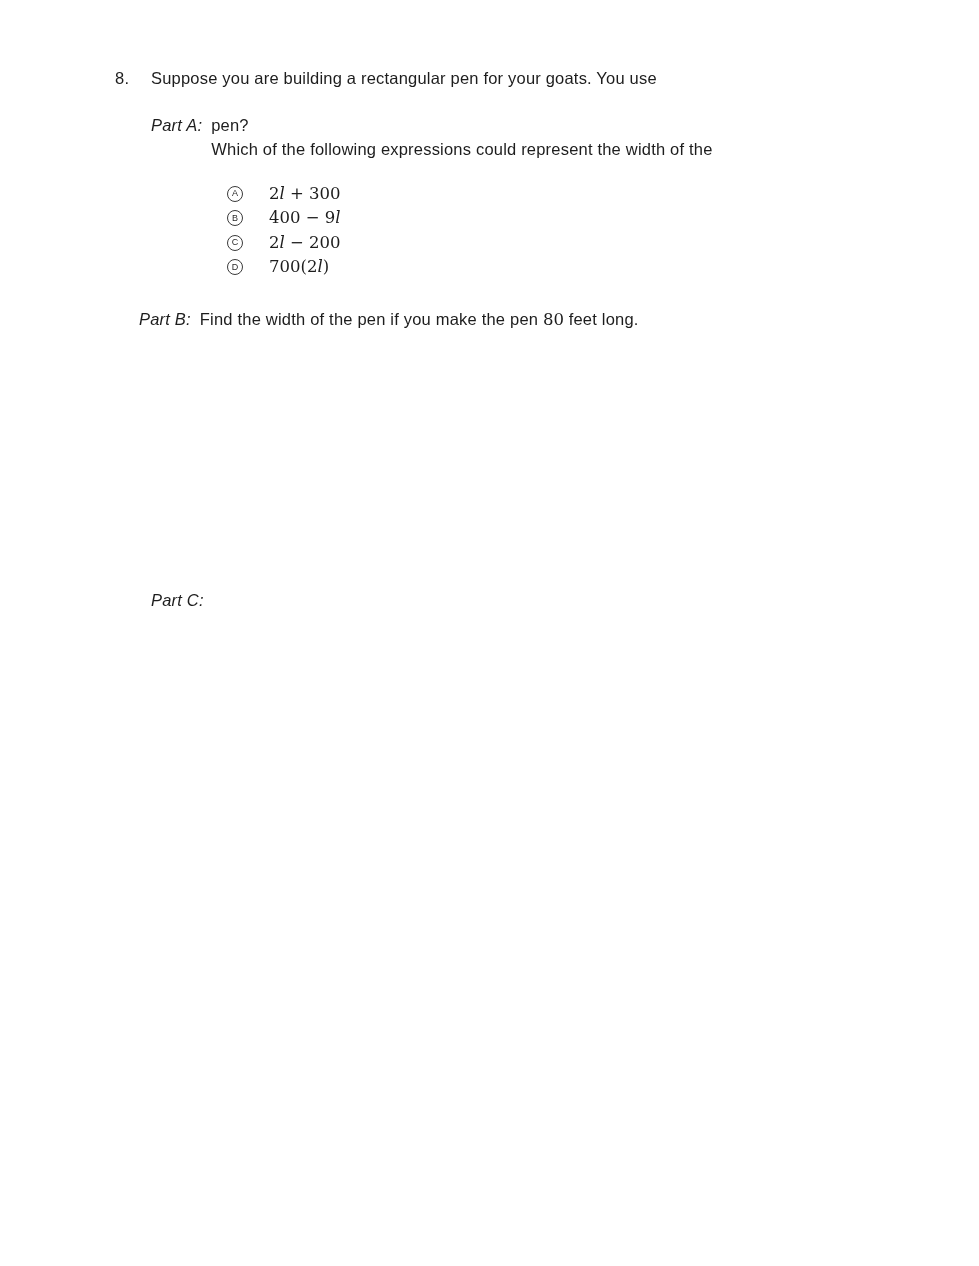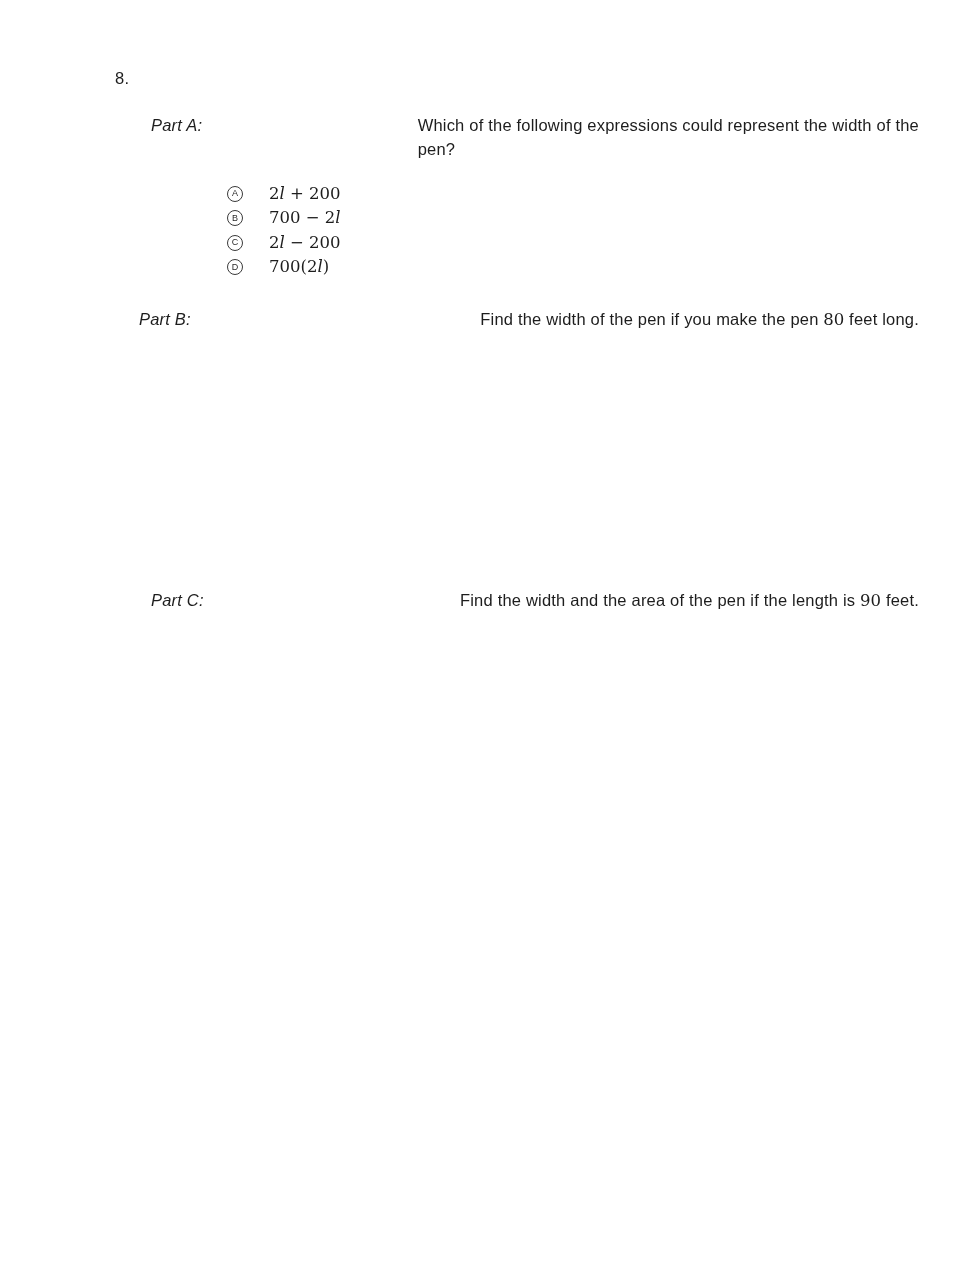--- a/index.html
+++ b/index.html
@@ -21,21 +21,20 @@
     color: #1d1d1d;
     overflow: hidden;
   }
   .q-row { display: flex; }
   .q-num { width: 36px; flex: none; }
   .q-text { max-width: 740px; }
 
   .part {
     display: flex;
     margin-left: 36px;
-    justify-content: space-between;
   }
   .part-label {
     font-style: italic;
     flex: none;
     margin-right: 9px;
     white-space: nowrap;
   }
   .part-a { margin-top: 22px; }
   .part-b { margin-top: 27px; margin-left: 24px; }
   .part-c { margin-top: 256px; }
@@ -79,45 +78,46 @@
   .expr { white-space: pre; }
 </style>
 </head>
 <body>
 
 <div class="page">
 
   <div class="q-row">
     <span class="q-num">8.</span>
     <div class="q-text">
+      <div><span>Suppose you are building a rectangular pen for your goats. You use</span></div>
     </div>
   </div>
 
   <div class="part part-a">
     <span class="part-label">Part A:</span>
     <div class="part-text">
+      <div><span>pen?</span></div>
       <div><span>Which of the following expressions could represent the width of the</span></div>
-      <div><span>pen?</span></div>
     </div>
   </div>
 
   <div class="choices">
 
     <div class="choice">
       <span class="circle">
           <span>A</span>
         </span>
-      <span class="math expr"><span>2</span><span class="mvar">l</span><span> + 200</span></span>
+      <span class="math expr"><span>2</span><span class="mvar">l</span><span> + 300</span></span>
     </div>
 
     <div class="choice">
       <span class="circle">
           <span>B</span>
         </span>
-      <span class="math expr"><span>700 − 2</span><span class="mvar">l</span><span></span></span>
+      <span class="math expr"><span>400 − 9</span><span class="mvar">l</span><span></span></span>
     </div>
 
     <div class="choice">
       <span class="circle">
           <span>C</span>
         </span>
       <span class="math expr"><span>2</span><span class="mvar">l</span><span> − 200</span></span>
     </div>
 
     <div class="choice">
@@ -129,16 +129,15 @@
 
   </div>
 
   <div class="part part-b">
     <span class="part-label">Part B:</span>
     <div class="part-text"><span>Find the width of the pen if you make the pen </span><span class="math">80</span><span> feet long.</span></div>
   </div>
 
   <div class="part part-c">
     <span class="part-label">Part C:</span>
-    <div class="part-text"><span>Find the width and the area of the pen if the length is </span><span class="math">90</span><span> feet.</span></div>
   </div>
 
 </div>
 
 </body></html>

